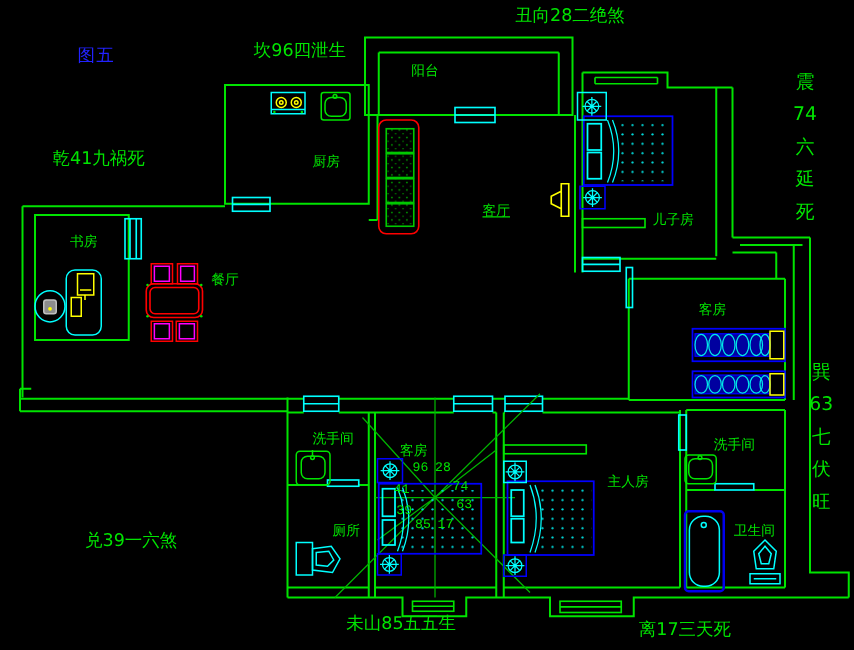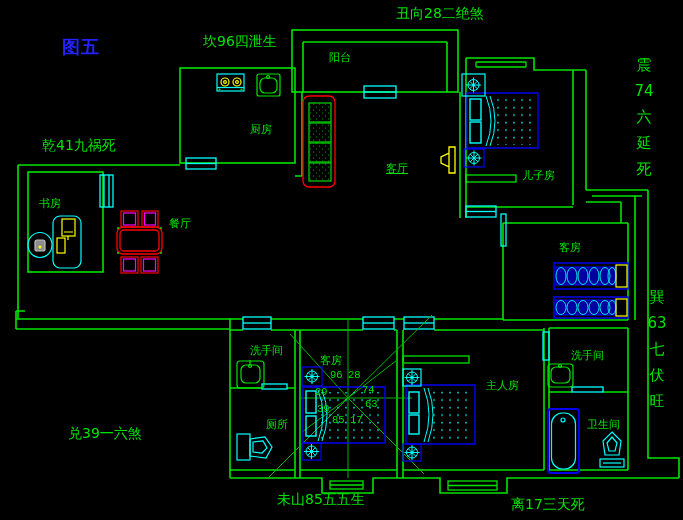--- a/index.html
+++ b/index.html
@@ -4,21 +4,21 @@
 <style>
   html,body{margin:0;padding:0;background:#000;}
   #canvas{position:relative;width:683px;height:520px;background:#000;overflow:hidden;
           font-family:"DejaVu Sans",sans-serif;}
   #canvas svg{position:absolute;left:0;top:0;}
   .lbl{position:absolute;color:#00e400;white-space:nowrap;line-height:1;
        font-family:"DejaVu Sans",sans-serif;}
   .big{font-size:14px;letter-spacing:0px;}
   .room{font-size:11px;}
   .num{font-size:10.5px;font-family:Liberation Mono, monospace;}
-  .fig{color:#2222ff;font-weight:bold;font-size:18px;letter-spacing:1px;}
+  .fig{color:#2222ff;font-weight:normal;font-size:14px;letter-spacing:1px;}
   .vtext{white-space:pre;text-align:center;width:22px;font-size:15px;line-height:26px;}
 </style>
 </head>
 <body>
 
 <div id="canvas">
 
 <svg width="683" height="520" viewBox="0 0 683 520">
   <defs>
     <pattern id="dg" width="8" height="7.5" patternUnits="userSpaceOnUse">
@@ -256,52 +256,52 @@
     <polygon points="612,432 621,441 619,455 605,455 603,441"></polygon>
     <polygon points="612,437 617,443 615,451 609,451 607,443"></polygon>
     <rect x="600" y="459" width="24" height="8"></rect>
     <path d="M603,463 H621"></path>
   </g>
 </svg>
 
 <div class="lbl fig" style="left:62px;top:38px;">图五</div>
 
 <div class="lbl big" style="left:203px;top:34px;">坎96四泄生</div>
-<div class="lbl big" style="left:396px;top:6px;">丑向28二绝煞</div>
-<div class="lbl big" style="left:42px;top:138px;">乾41九祸死</div>
+<div class="lbl big" style="left:412px;top:6px;">丑向28二绝煞</div>
+<div class="lbl big" style="left:42px;top:120px;">乾41九祸死</div>
 <div class="lbl big" style="left:68px;top:426px;">兑39一六煞</div>
 <div class="lbl big" style="left:277px;top:492px;">未山85五五生</div>
 <div class="lbl big" style="left:511px;top:497px;">离17三天死</div>
 <div class="lbl vtext" style="left:633px;top:52px;">震
 74
 六
 延
 死</div>
 <div class="lbl vtext" style="left:646px;top:284px;">巽
 63
 七
 伏
 旺</div>
 
 <div class="lbl room" style="left:329px;top:52px;font-family:Liberation Serif, serif;">阳台</div>
 <div class="lbl room" style="left:250px;top:124px;">厨房</div>
 <div class="lbl room" style="left:386px;top:163px;text-decoration:underline;">客厅</div>
 <div class="lbl room" style="left:522px;top:170px;">儿子房</div>
 <div class="lbl room" style="left:559px;top:242px;">客房</div>
-<div class="lbl room" style="left:39px;top:188px;margin-top:10px;">书房</div>
+<div class="lbl room" style="left:56px;top:188px;">书房</div>
 <div class="lbl room" style="left:169px;top:218px;">餐厅</div>
 <div class="lbl room" style="left:250px;top:345px;">洗手间</div>
 <div class="lbl room" style="left:266px;top:419px;">厕所</div>
 <div class="lbl room" style="left:320px;top:355px;">客房</div>
 <div class="lbl room" style="left:486px;top:380px;">主人房</div>
 <div class="lbl room" style="left:571px;top:350px;">洗手间</div>
 <div class="lbl room" style="left:587px;top:419px;">卫生间</div>
 
 <div class="lbl num" style="left:330px;top:370px;">96</div>
 <div class="lbl num" style="left:348px;top:370px;">28</div>
 <div class="lbl num" style="left:362px;top:385px;">74</div>
 <div class="lbl num" style="left:365px;top:399px;">63</div>
 <div class="lbl num" style="left:350px;top:415px;">17</div>
 <div class="lbl num" style="left:332px;top:415px;">85</div>
 <div class="lbl num" style="left:317px;top:404px;">39</div>
-<div class="lbl num" style="left:315px;top:387px;">29</div>
+<div class="lbl num" style="left:315px;top:387px;">41</div>
 
 </div>
 
 </body></html>

